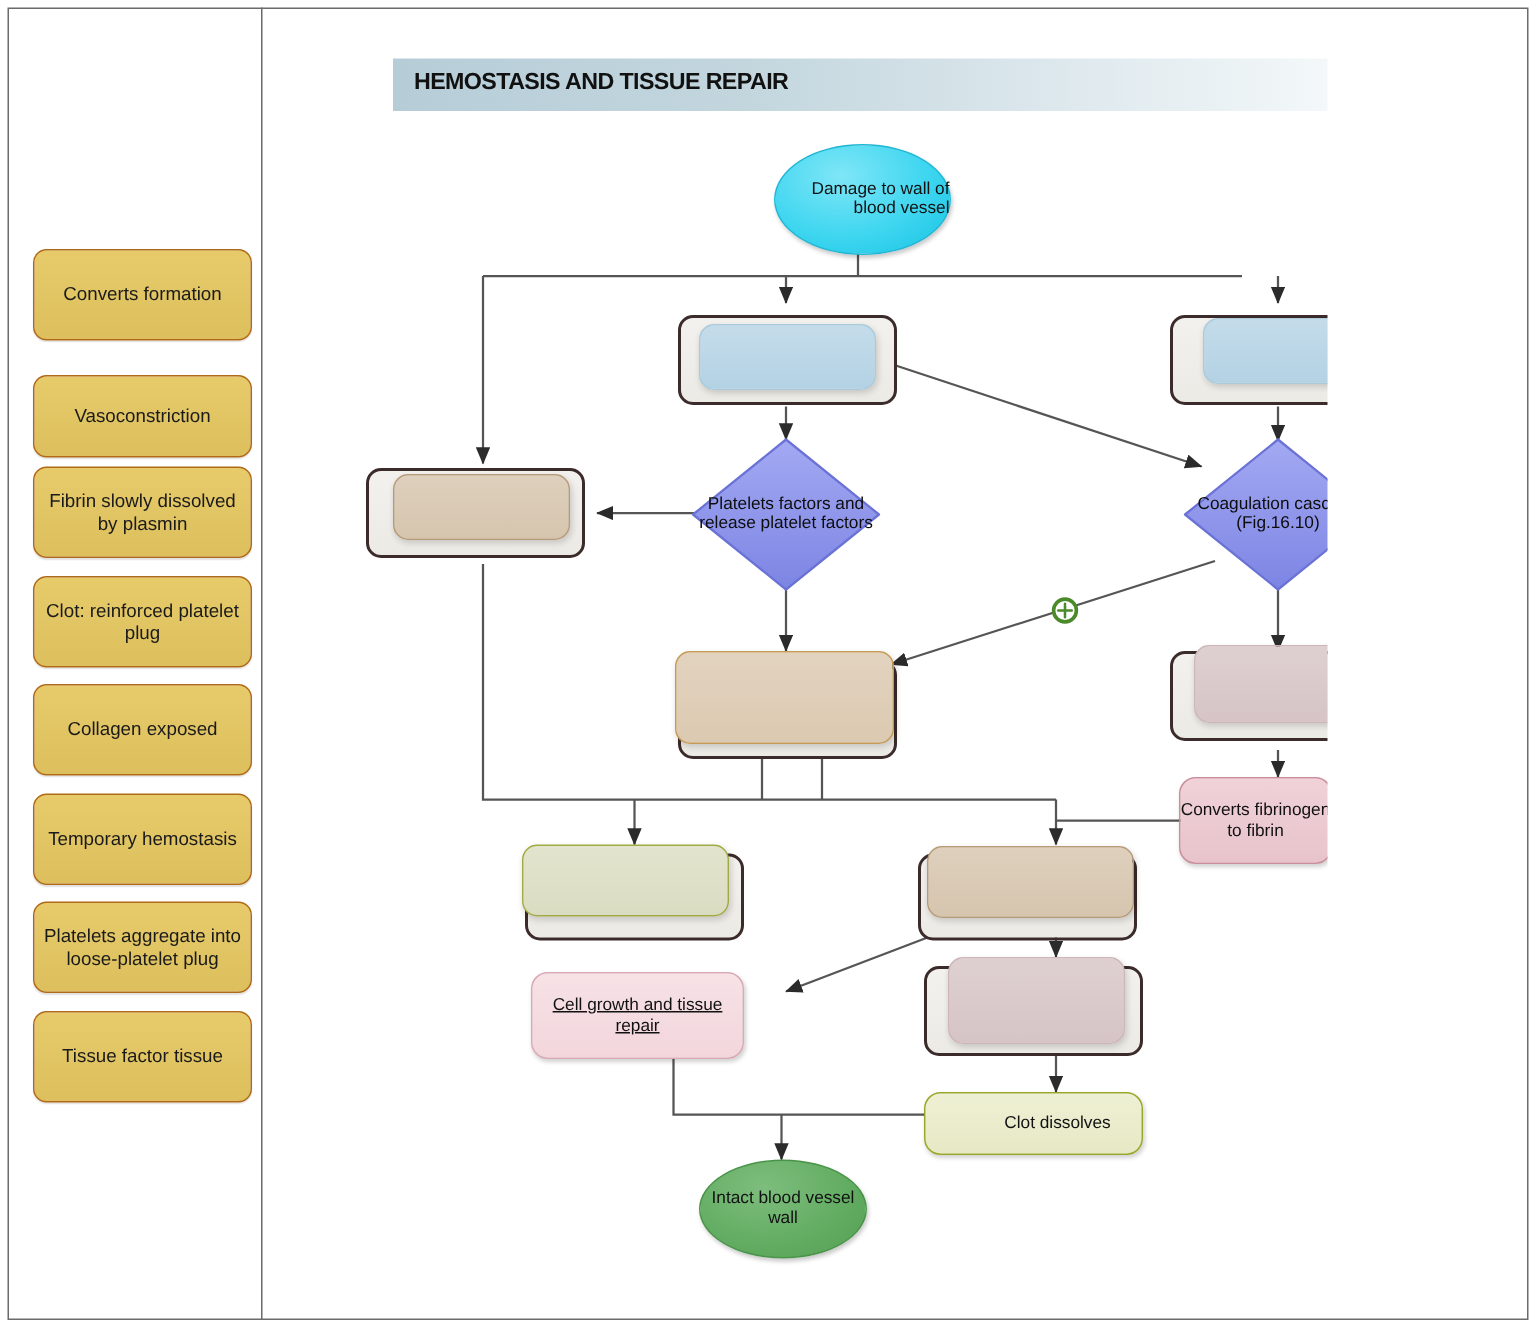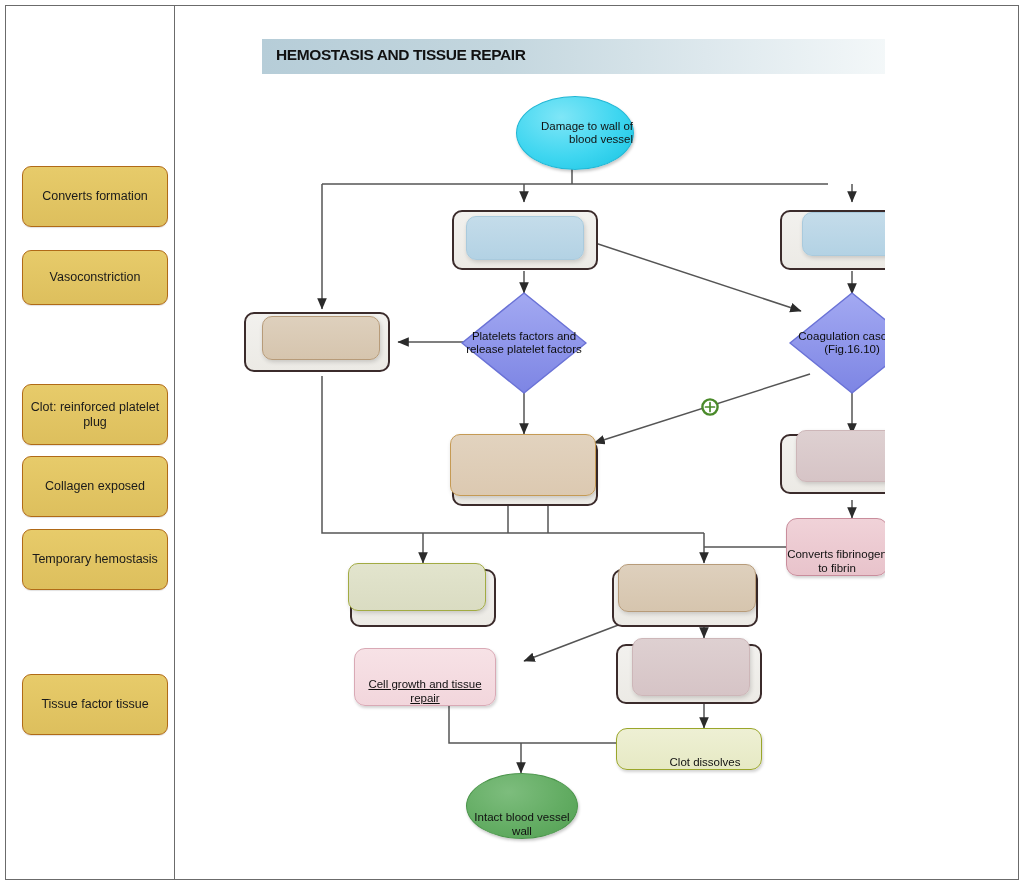--- a/index.html
+++ b/index.html
@@ -136,21 +136,20 @@
     text-align: center;
     font-size: 11.5px;
     line-height: 13.5px;
     color: #0d0d0d;
     font-family: "Liberation Sans", sans-serif;
   }
   .pill {
     border-radius: 11px;
     font-size: 11.5px;
     line-height: 14px;
-    align-items: flex-end;
   }
   .pill-pink {
     background: linear-gradient(180deg, #f0d2d8 0%, #e8c3cb 100%);
     border: 1.5px solid #c98d9c;
     box-shadow: 1px 2px 3px rgba(0,0,0,0.18);
   }
   .pill-pink-light {
     background: linear-gradient(180deg, #f7e2e6 0%, #f2d6dc 100%);
     border: 1.5px solid #d9a9b5;
     box-shadow: 1px 2px 3px rgba(0,0,0,0.18);
@@ -227,28 +226,34 @@
   <div id="frame"></div>
   <div id="divider"></div>
 
   <div id="sidebar">
     <div class="tile" style="top:161px;height:61px;">
       <span>Converts formation</span>
     </div>
     <div class="tile" style="top:233px;height:55px;margin-top:12px;">
       <span>Vasoconstriction</span>
     </div>
+    <div class="tile" style="top:306px;height:61px;">
+      <span>Fibrin slowly dissolved by plasmin</span>
+    </div>
     <div class="tile" style="top:379px;height:61px;">
       <span>Clot: reinforced platelet plug</span>
     </div>
     <div class="tile" style="top:524px;height:61px;">
       <span>Temporary hemostasis</span>
     </div>
     <div class="tile" style="top:451px;height:61px;">
       <span>Collagen exposed</span>
+    </div>
+    <div class="tile" style="top:596px;height:61px;">
+      <span>Platelets aggregate into loose-platelet plug</span>
     </div>
     <div class="tile" style="top:669px;height:61px;">
       <span>Tissue factor tissue</span>
     </div>
   </div>
 
   <div id="canvas">
 
     <div id="titlebar">
       <span>HEMOSTASIS AND TISSUE REPAIR</span>
@@ -391,18 +396,18 @@
 
     <div class="slot" style="left:440px;top:638px;width:146px;height:60px;">
       <div class="outer"></div>
       <div class="inner inner-mauve" style="left:16px;top:-6px;width:118px;height:58px;"></div>
     </div>
 
     <div class="node pill pill-olive" style="left:440px;top:722px;width:146px;height:42px;">
       <span>Clot dissolves</span>
     </div>
 
-    <div class="node ellipse ellipse-green" style="left:290px;top:767px;width:112px;height:66px;align-items:flex-end;">
+    <div class="node ellipse ellipse-green" style="left:290px;top:767px;width:112px;height:66px;">
       <span>Intact blood vessel wall</span>
     </div>
 
   </div>
 </div>
 
 </body></html>

